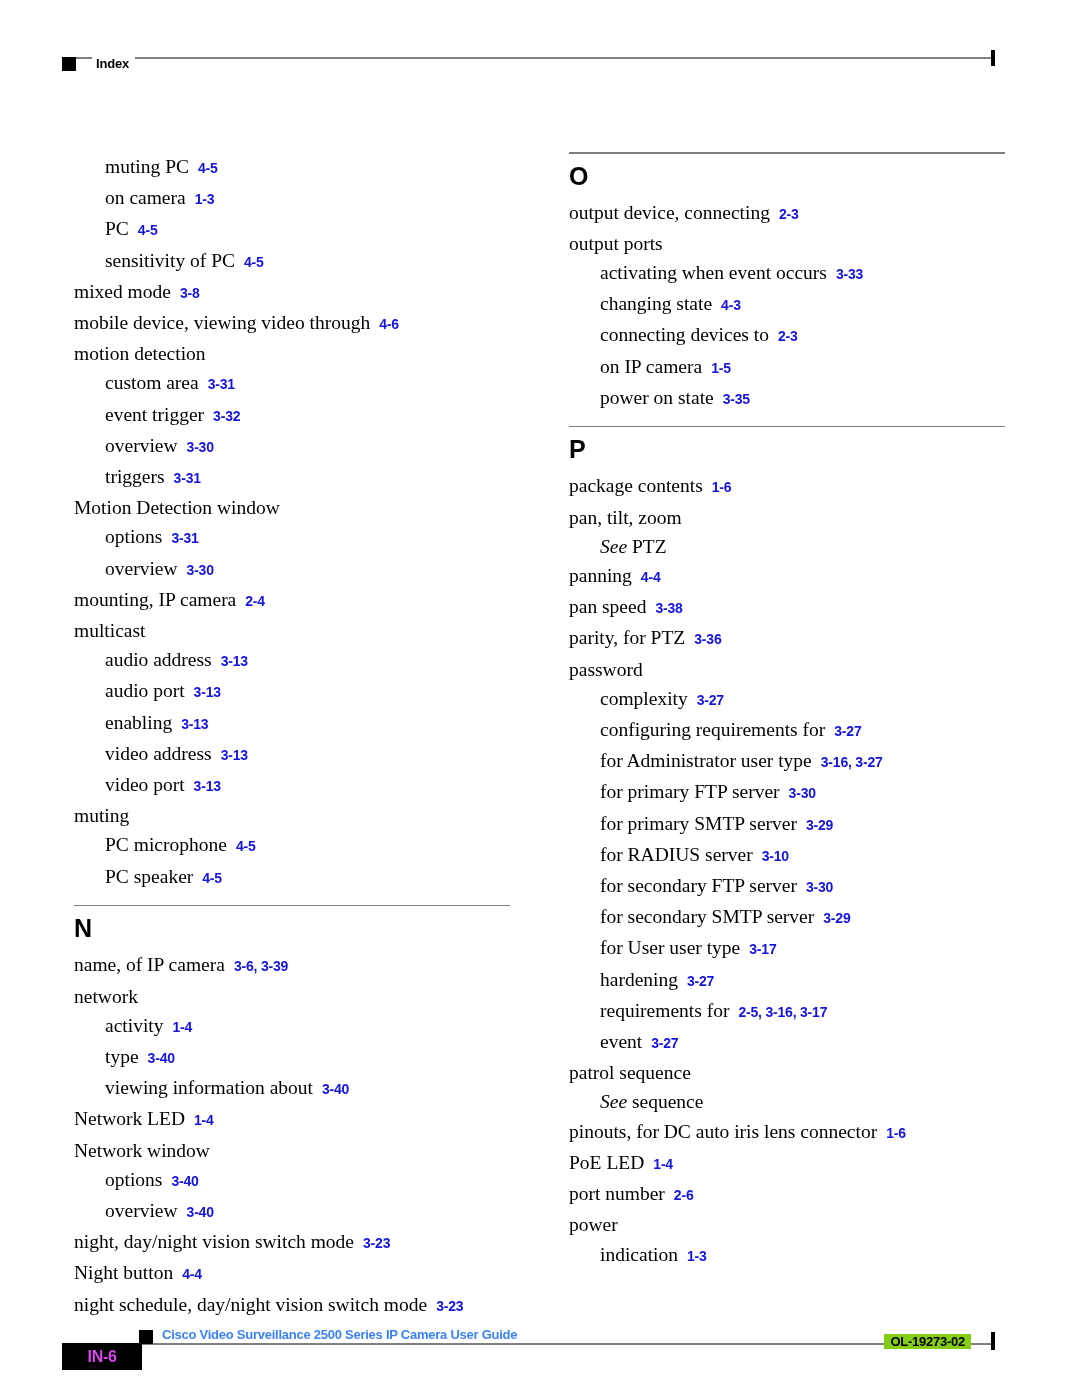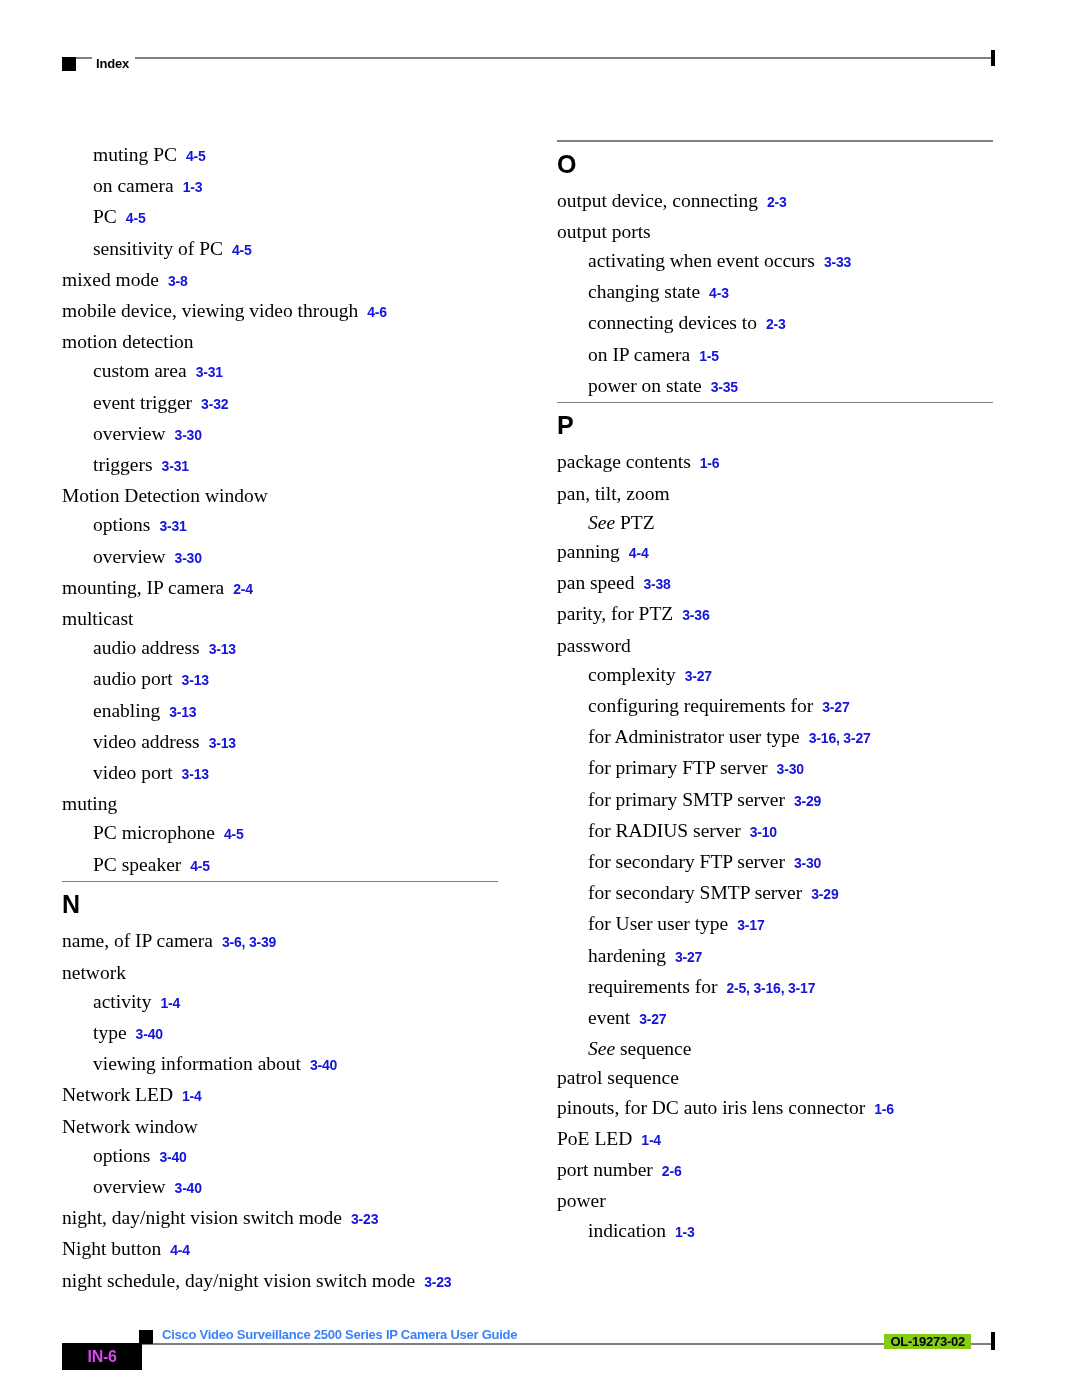--- a/index.html
+++ b/index.html
@@ -65,21 +65,21 @@
   .column {
     position: absolute;
     top: 140px;
     width: 436px;
   }
   #column-left  { left: 62px; }
   #column-right { left: 557px; }
 
   
   .section {
-    margin: 0;
+    margin: 12px;
   }
   .section-rule {
     width: 436px;
     height: 1.5px;
     background: #808080;
   }
   .section-letter {
     font-family: "Liberation Sans", sans-serif;
     font-weight: bold;
     font-size: 25px;
@@ -269,22 +269,22 @@
       <div class="entry level-2"><span class="term">for Administrator user type</span><span class="pages">3-16, 3-27</span></div>
       <div class="entry level-2"><span class="term">for primary FTP server</span><span class="pages">3-30</span></div>
       <div class="entry level-2"><span class="term">for primary SMTP server</span><span class="pages">3-29</span></div>
       <div class="entry level-2"><span class="term">for RADIUS server</span><span class="pages">3-10</span></div>
       <div class="entry level-2"><span class="term">for secondary FTP server</span><span class="pages">3-30</span></div>
       <div class="entry level-2"><span class="term">for secondary SMTP server</span><span class="pages">3-29</span></div>
       <div class="entry level-2"><span class="term">for User user type</span><span class="pages">3-17</span></div>
       <div class="entry level-2"><span class="term">hardening</span><span class="pages">3-27</span></div>
       <div class="entry level-2"><span class="term">requirements for</span><span class="pages">2-5, 3-16, 3-17</span></div>
       <div class="entry level-2"><span class="term">event</span><span class="pages">3-27</span></div>
+      <div class="entry level-1"><span class="term">patrol sequence</span></div>
       <div class="entry level-2"><span class="see-ref">See</span> <span class="term">sequence</span></div>
-      <div class="entry level-1"><span class="term">patrol sequence</span></div>
       <div class="entry level-1"><span class="term">pinouts, for DC auto iris lens connector</span><span class="pages">1-6</span></div>
       <div class="entry level-1"><span class="term">PoE LED</span><span class="pages">1-4</span></div>
       <div class="entry level-1"><span class="term">port number</span><span class="pages">2-6</span></div>
       <div class="entry level-1"><span class="term">power</span></div>
       <div class="entry level-2"><span class="term">indication</span><span class="pages">1-3</span></div>
     </div>
   </div>
 
 <div id="page-footer">
   <div class="ftr-rule"></div>

